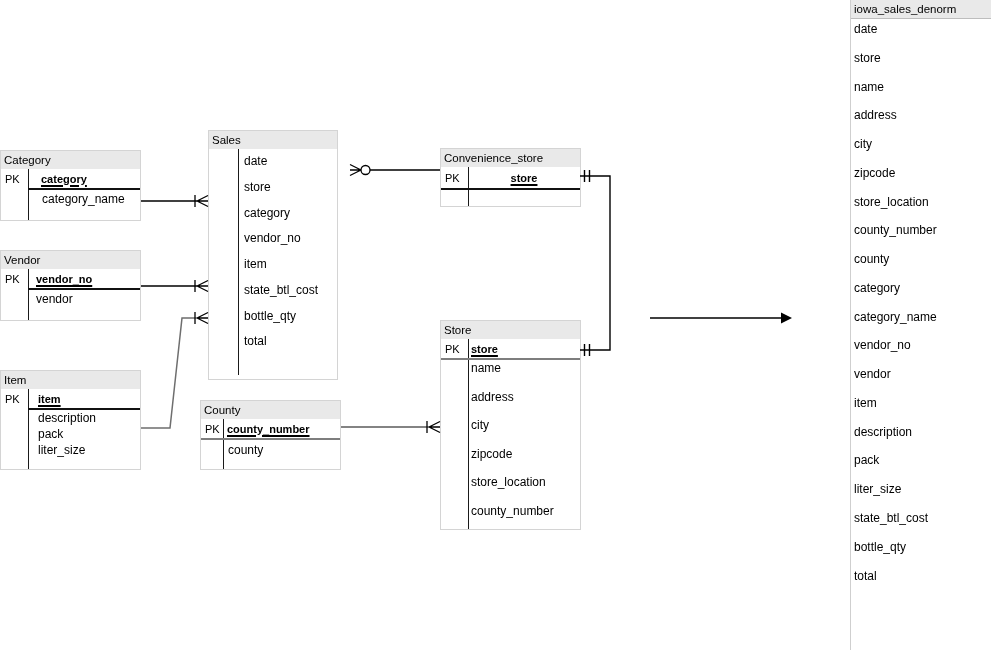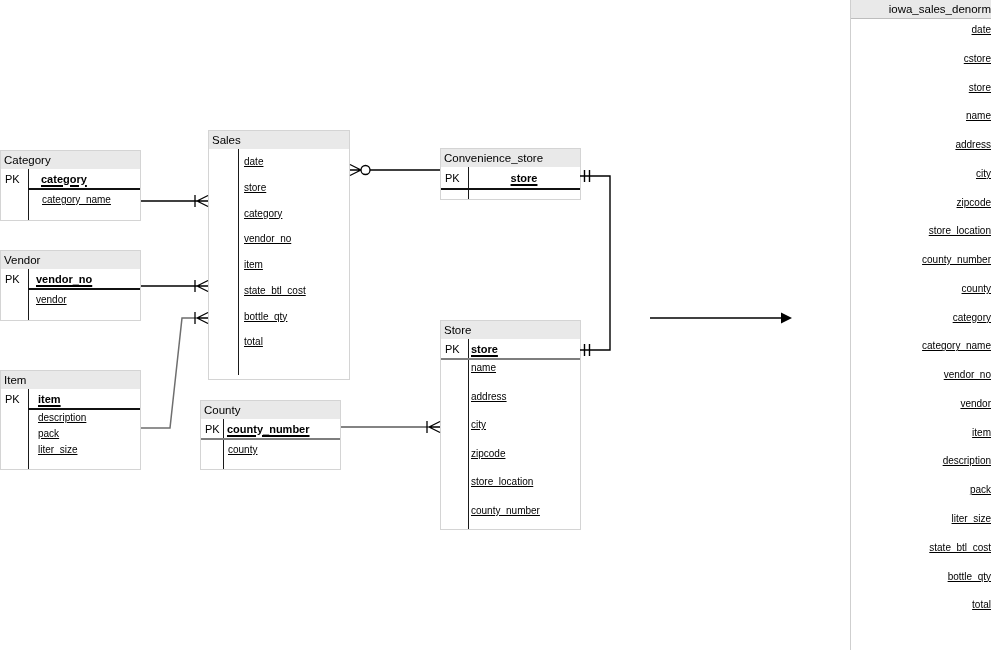--- a/index.html
+++ b/index.html
@@ -8,21 +8,21 @@
 
   
   .etable{position:absolute;box-sizing:border-box;background:#fff;border:1px solid #d4d4d4;}
   .t-header{height:18px;line-height:18px;background:#e9e9e9;padding-left:3px;font-size:11.5px;white-space:nowrap;overflow:hidden;}
   .t-body{position:relative;height:calc(100% - 18px);}
   .vdiv{position:absolute;top:0;bottom:0;width:1px;background:#1a1a1a;}
   .pk-sep{position:absolute;right:0;height:1.5px;background:#111;}
   .pk-row{display:flex;align-items:center;font-size:11px;}
   .pk-cell{flex:0 0 auto;padding-left:4px;}
   .pk-field{flex:1;font-weight:bold;text-decoration:underline;text-decoration-thickness:1.5px;text-underline-offset:2px;white-space:nowrap;}
-  .t-rows > div{font-size:10px;white-space:nowrap;overflow:hidden;text-decoration:underline;}
+  .t-rows > div{font-size:12px;white-space:nowrap;overflow:hidden;}
 
   
   .e-category{left:0;top:150px;width:141px;height:71px;}
   .e-category .vdiv{left:27px;}
   .e-category .pk-row{height:19px;}
   .e-category .pk-cell{width:23px;}
   .e-category .pk-field{padding-left:13px;}
   .e-category .pk-sep{left:27px;top:19px;}
   .e-category .t-rows{padding-top:2px;}
   .e-category .t-rows > div{height:19px;line-height:19px;padding-left:41px;}
@@ -41,53 +41,53 @@
   .e-item{left:0;top:370px;width:141px;height:100px;}
   .e-item .vdiv{left:27px;}
   .e-item .pk-row{height:19px;}
   .e-item .pk-cell{width:23px;}
   .e-item .pk-field{padding-left:10px;}
   .e-item .pk-sep{left:27px;top:19px;}
   .e-item .t-rows{padding-top:2px;}
   .e-item .t-rows > div{height:16px;line-height:16px;padding-left:37px;}
 
   
-  .e-sales{left:208px;top:130px;width:142px;height:250px;}
+  .e-sales{left:208px;top:130px;width:130px;height:250px;}
   .e-sales .vdiv{left:29px;bottom:4px;}
   .e-sales .t-rows > div{height:25.78px;line-height:25.78px;padding-left:35px;}
 
   
   .e-county{left:200px;top:400px;width:141px;height:70px;}
   .e-county .vdiv{left:22px;}
   .e-county .pk-row{height:19px;}
   .e-county .pk-cell{width:18px;}
   .e-county .pk-field{padding-left:4px;}
   .e-county .pk-sep{left:0;top:19px;height:2px;background:#7e7e7e;}
   .e-county .t-rows{padding-top:3px;}
   .e-county .t-rows > div{height:18px;line-height:18px;padding-left:27px;}
 
   
-  .e-conv{left:440px;top:148px;width:141px;height:52px;}
+  .e-conv{left:440px;top:148px;width:141px;height:59px;}
   .e-conv .vdiv{left:27px;}
   .e-conv .pk-row{height:21px;}
   .e-conv .pk-cell{width:23px;}
   .e-conv .pk-field{padding-left:0;text-align:center;}
   .e-conv .pk-sep{left:0;top:21px;}
 
   
   .e-store{left:440px;top:320px;width:141px;height:210px;}
   .e-store .vdiv{left:27px;}
   .e-store .pk-row{height:19px;}
   .e-store .pk-cell{width:23px;}
   .e-store .pk-field{padding-left:3px;}
   .e-store .pk-sep{left:0;top:19px;height:2px;background:#7e7e7e;}
   .e-store .t-rows > div{height:28.6px;line-height:14px;padding:3px 0 0 30px;box-sizing:border-box;}
 
   
-  .e-denorm{left:850px;top:0;width:141px;height:650px;border:none;border-left:1px solid #cfcfcf;text-align:right;}
+  .e-denorm{left:850px;top:0;width:141px;height:650px;border:none;border-left:1px solid #cfcfcf;}
   .e-denorm .t-header{border-bottom:1px solid #bdbdbd;}
   .e-denorm .t-rows > div{height:28.77px;line-height:13px;padding:4px 0 0 3px;box-sizing:border-box;}
 
   
   .links{position:absolute;left:0;top:0;width:991px;height:650px;pointer-events:none;}
 </style>
 </head>
 <body>
 
 <div class="canvas">
@@ -201,21 +201,20 @@
           <div>county_number</div>
         </div>
     </div>
   </div>
 
   <div class="etable e-denorm">
     <div class="t-header">iowa_sales_denorm</div>
     <div class="t-body">
       <div class="t-rows">
           <div>date</div>
-          <div>cstore</div>
           <div>store</div>
           <div>name</div>
           <div>address</div>
           <div>city</div>
           <div>zipcode</div>
           <div>store_location</div>
           <div>county_number</div>
           <div>county</div>
           <div>category</div>
           <div>category_name</div>

